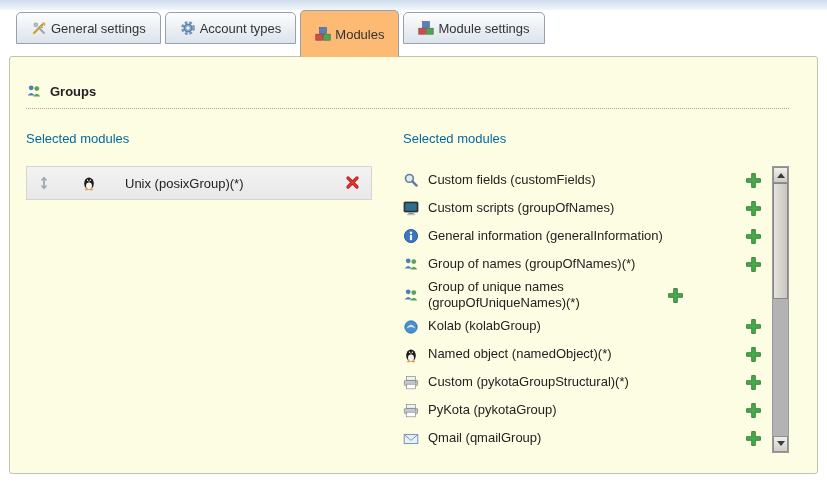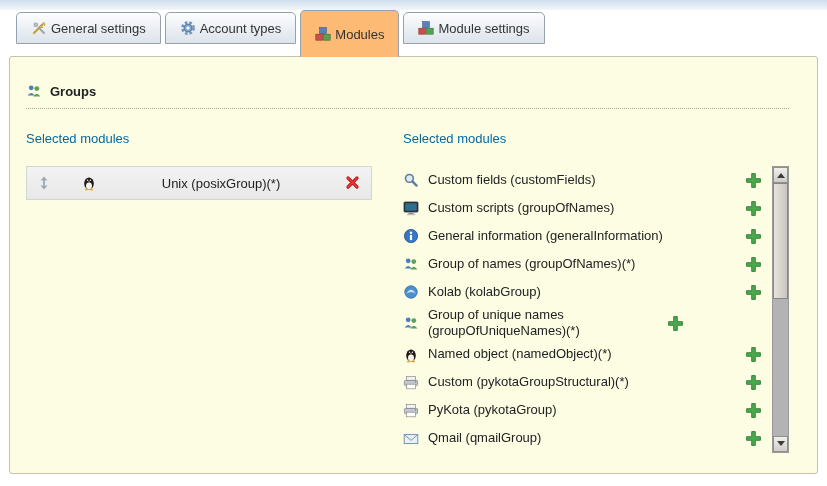--- a/index.html
+++ b/index.html
@@ -39,21 +39,21 @@
 
   .cols { display:flex; margin-top:22px; }
   .col-left { width:362px; margin-right:15px; }
   .col-right { flex:1; }
   .col-heading { color:#0369a1; }
 
   
   .selected-item {
     margin-top:20px; height:34px; display:flex; align-items:center; gap:28px;
     background:linear-gradient(#f3f3f3,#e8e8e8); border:1px solid #d4d4d4;
-    padding:0 10px; cursor:move; width:346px;text-align:center;
+    padding:0 10px; cursor:move; width:346px;
   }
   .sel-label { flex:1; }
 
   
   .avail-wrap { display:flex; align-items:stretch; margin-top:20px; }
   .avail-list { flex:1; }
   .avail-row { display:flex; align-items:center; min-height:28px; gap:9px; padding:1px 0; }
   .avail-label { flex:1; line-height:1.25; }
   .plus { cursor:pointer; width:17px; height:17px; }
 
@@ -233,42 +233,42 @@
             <span class="icon plus">
               <svg width="17" height="17" viewBox="0 0 17 17">
                   <path d="M6.7 1.6 h3.6 v5.1 h5.1 v3.6 h-5.1 v5.1 h-3.6 v-5.1 h-5.1 v-3.6 h5.1 z" fill="#49a94d" stroke="#2e7d32" stroke-width="0.9"></path>
                 </svg>
             </span>
           </div>
 
           <div class="avail-row">
             <span class="icon">
               <svg width="16" height="16" viewBox="0 0 16 16">
-                <circle cx="8" cy="8" r="6.2" fill="#4b8fce" stroke="#2a6aa8" stroke-width="0.8"></circle>
-                <path d="M3.4 9.6 Q8 1.8 12.6 9.6 Q8 6.4 3.4 9.6 z" fill="#cfe4f4"></path>
-              </svg>
-            </span>
-            <span class="avail-label">Kolab (kolabGroup)</span>
-            <span class="icon plus">
-              <svg width="17" height="17" viewBox="0 0 17 17">
-                  <path d="M6.7 1.6 h3.6 v5.1 h5.1 v3.6 h-5.1 v5.1 h-3.6 v-5.1 h-5.1 v-3.6 h5.1 z" fill="#49a94d" stroke="#2e7d32" stroke-width="0.9"></path>
-                </svg>
-            </span>
-          </div>
-
-          <div class="avail-row">
-            <span class="icon">
-              <svg width="16" height="16" viewBox="0 0 16 16">
                 <circle cx="5.2" cy="4.8" r="2.4" fill="#4d7fb5"></circle>
                 <path d="M1.6 12.6 q3.6 -5.4 7.2 0 z" fill="#4d7fb5"></path>
                 <circle cx="10.8" cy="5.6" r="2.4" fill="#5ca05c"></circle>
                 <path d="M7.2 13.4 q3.6 -5.4 7.2 0 z" fill="#5ca05c"></path>
               </svg>
             </span>
             <span class="avail-label" style="max-width:230px;">Group of unique names (groupOfUniqueNames)(*)</span>
+            <span class="icon plus">
+              <svg width="17" height="17" viewBox="0 0 17 17">
+                  <path d="M6.7 1.6 h3.6 v5.1 h5.1 v3.6 h-5.1 v5.1 h-3.6 v-5.1 h-5.1 v-3.6 h5.1 z" fill="#49a94d" stroke="#2e7d32" stroke-width="0.9"></path>
+                </svg>
+            </span>
+          </div>
+
+          <div class="avail-row">
+            <span class="icon">
+              <svg width="16" height="16" viewBox="0 0 16 16">
+                <circle cx="8" cy="8" r="6.2" fill="#4b8fce" stroke="#2a6aa8" stroke-width="0.8"></circle>
+                <path d="M3.4 9.6 Q8 1.8 12.6 9.6 Q8 6.4 3.4 9.6 z" fill="#cfe4f4"></path>
+              </svg>
+            </span>
+            <span class="avail-label">Kolab (kolabGroup)</span>
             <span class="icon plus">
               <svg width="17" height="17" viewBox="0 0 17 17">
                   <path d="M6.7 1.6 h3.6 v5.1 h5.1 v3.6 h-5.1 v5.1 h-3.6 v-5.1 h-5.1 v-3.6 h5.1 z" fill="#49a94d" stroke="#2e7d32" stroke-width="0.9"></path>
                 </svg>
             </span>
           </div>
 
           <div class="avail-row">
             <span class="icon">
               <svg width="16" height="16" viewBox="0 0 16 16">

